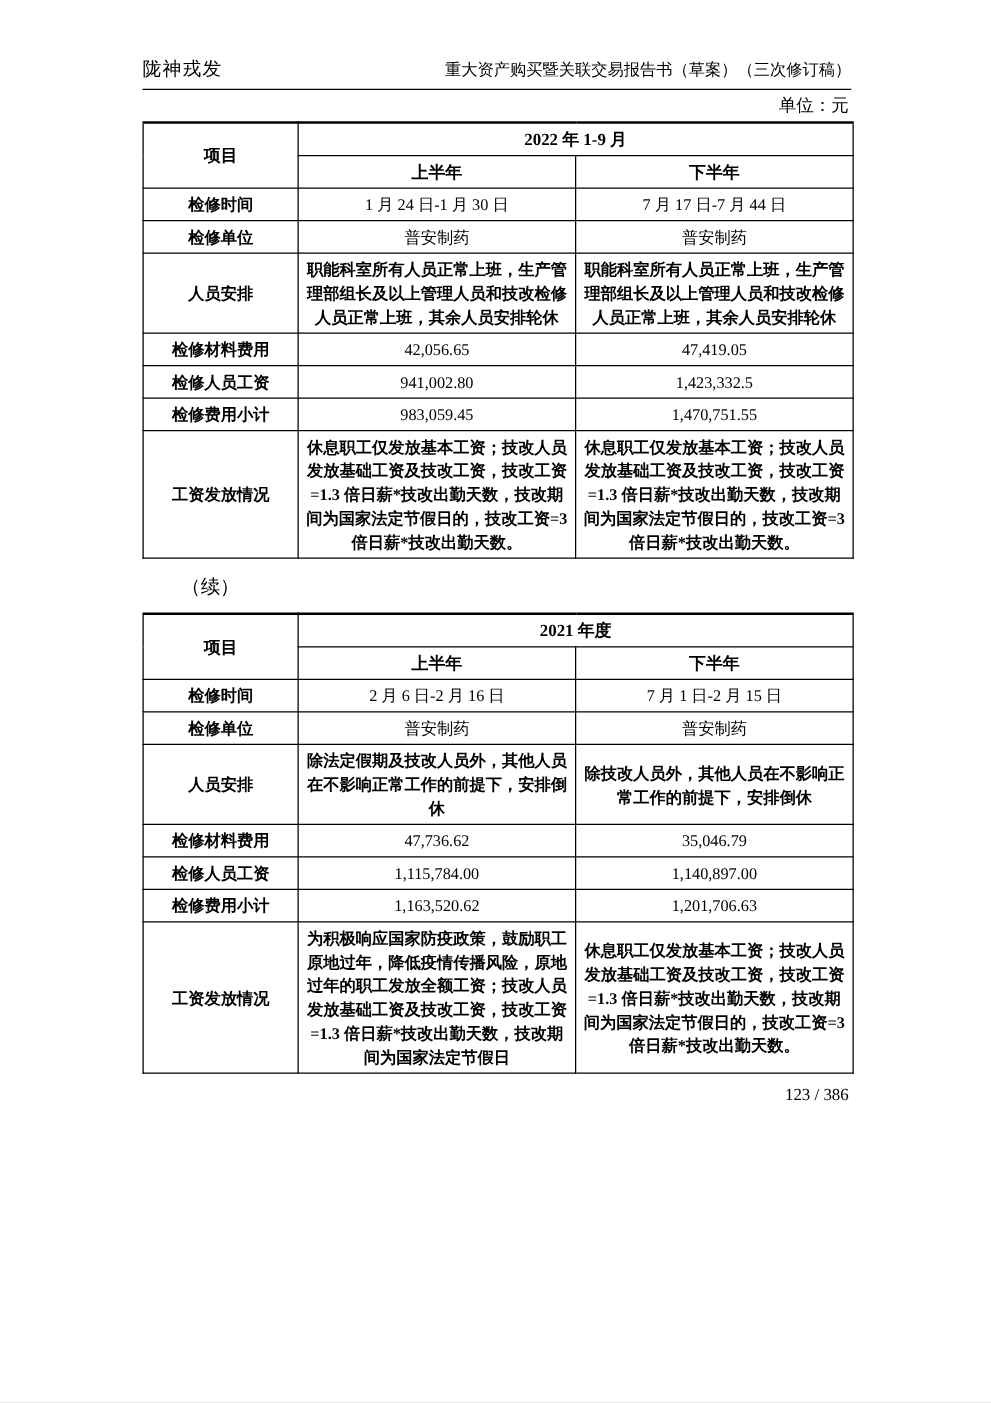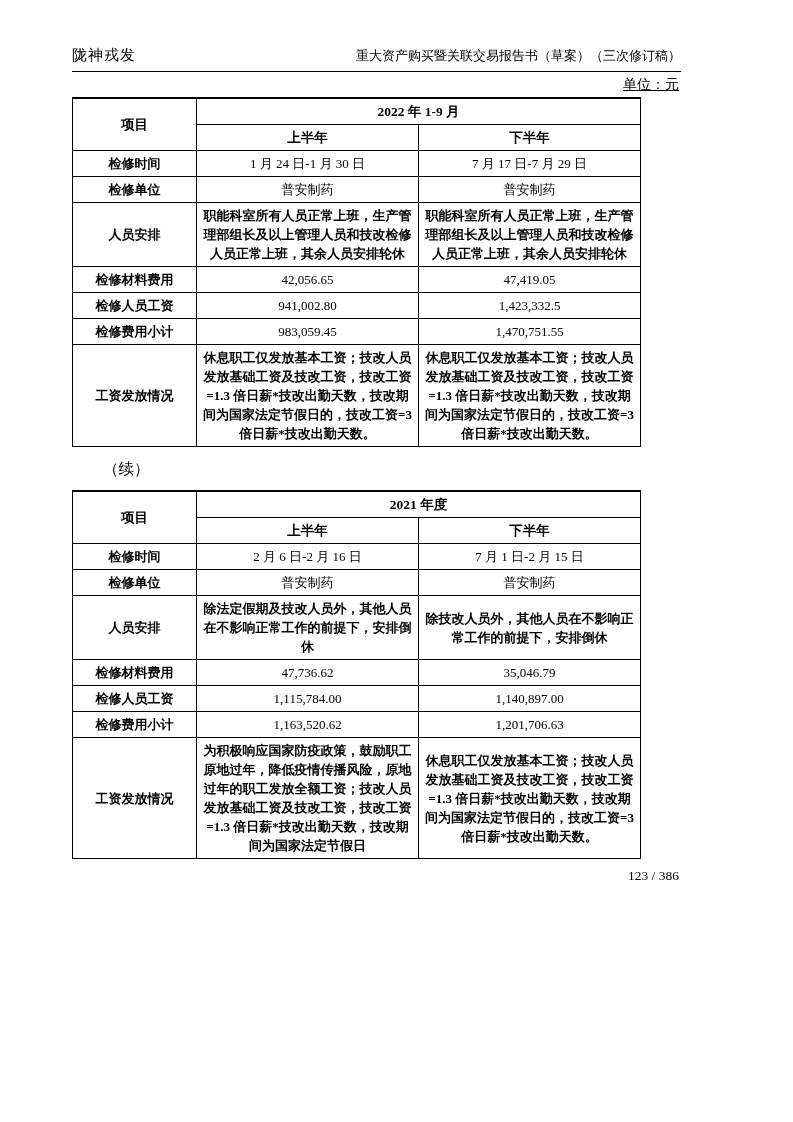--- a/index.html
+++ b/index.html
@@ -4,21 +4,21 @@
 <style>
   html, body { margin: 0; padding: 0; background: #e8e8e8; }
   .page {
     position: relative;
     width: 793px;
     height: 1122px;
     margin: 0 auto;
     background: #ffffff;
     outline: 1px solid #cccccc;
     box-sizing: border-box;
-    padding: 46px 112px 0 72px;
+    padding: 46px 112px 0 114px;
     font-family: "Liberation Serif", "DejaVu Serif", serif;
     color: #000;
     overflow: hidden;
   }
   .doc-header {
     display: flex;
     justify-content: space-between;
     align-items: flex-end;
   }
   .doc-header .hleft { font-size: 15px; letter-spacing: 1px; }
@@ -32,21 +32,20 @@
     font-size: 15.5px;
     line-height: 29px;
     text-align: justify;
     text-indent: 2em;
     word-break: break-all;
   }
   .unit-label {
     text-align: right;
     font-size: 14px;
     margin: 4px 2px 3px 0;
-    text-decoration: underline;
   }
   table.report-table {
     width: 568px;
     border-collapse: collapse;
     border-top: 2px solid #000;
     table-layout: fixed;
     font-size: 13px;
   }
   table.report-table td {
     border: 1px solid #000;
@@ -102,21 +101,21 @@
         <td class="th" rowspan="2">项目</td>
         <td class="th" colspan="2">2022 年 1-9 月</td>
       </tr>
       <tr>
         <td class="th">上半年</td>
         <td class="th">下半年</td>
       </tr>
       <tr>
         <td class="rowlabel">检修时间</td>
         <td>1 月 24 日-1 月 30 日</td>
-        <td>7 月 17 日-7 月 29 日</td>
+        <td>7 月 17 日-7 月 44 日</td>
       </tr>
       <tr>
         <td class="rowlabel">检修单位</td>
         <td>普安制药</td>
         <td>普安制药</td>
       </tr>
       <tr>
         <td class="rowlabel">人员安排</td>
         <td class="longtext">职能科室所有人员正常上班，生产管理部组长及以上管理人员和技改检修人员正常上班，其余人员安排轮休</td>
         <td class="longtext">职能科室所有人员正常上班，生产管理部组长及以上管理人员和技改检修人员正常上班，其余人员安排轮休</td>

